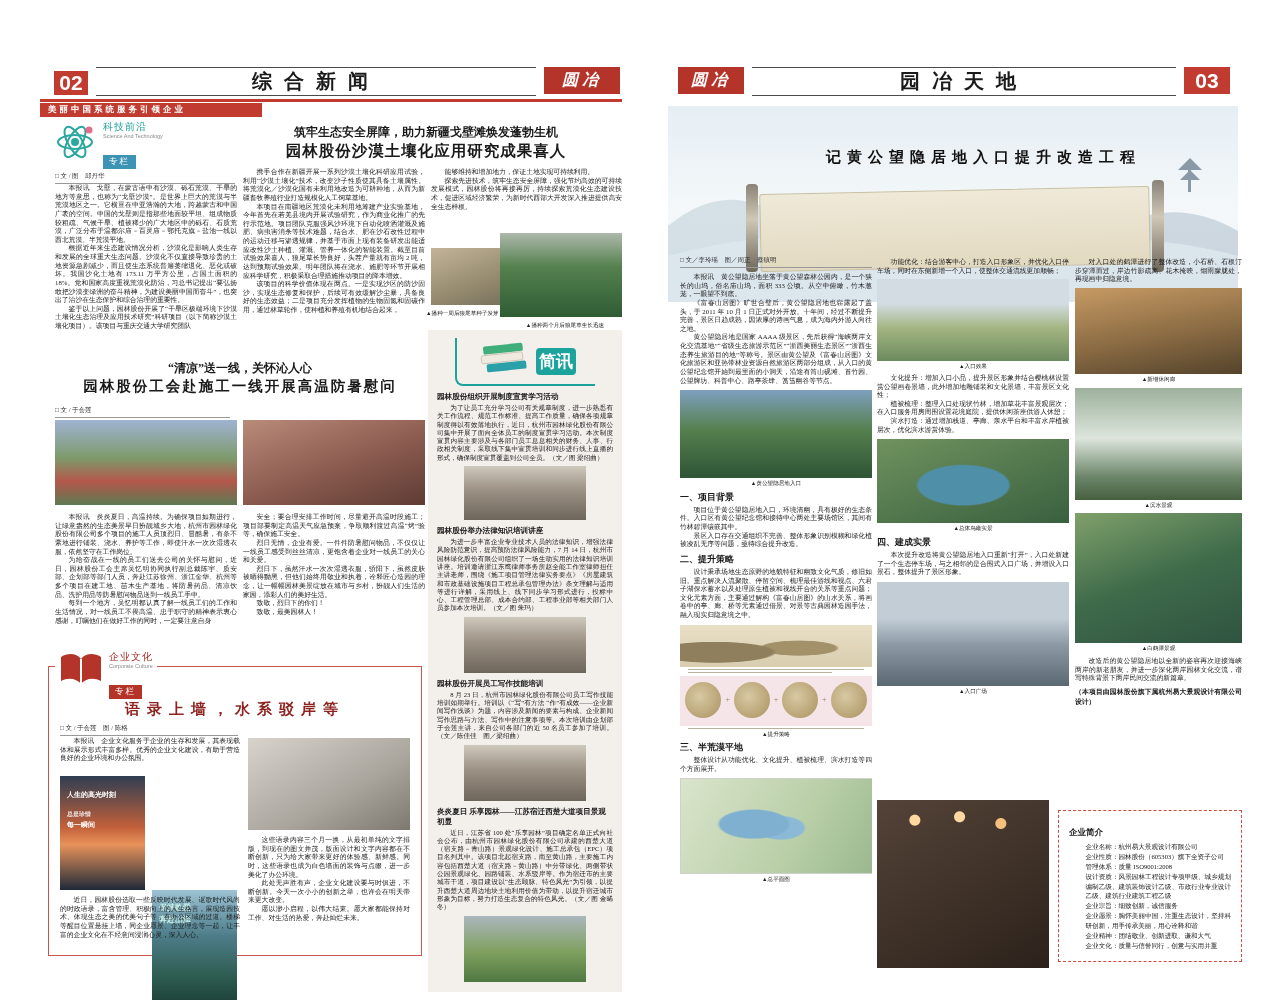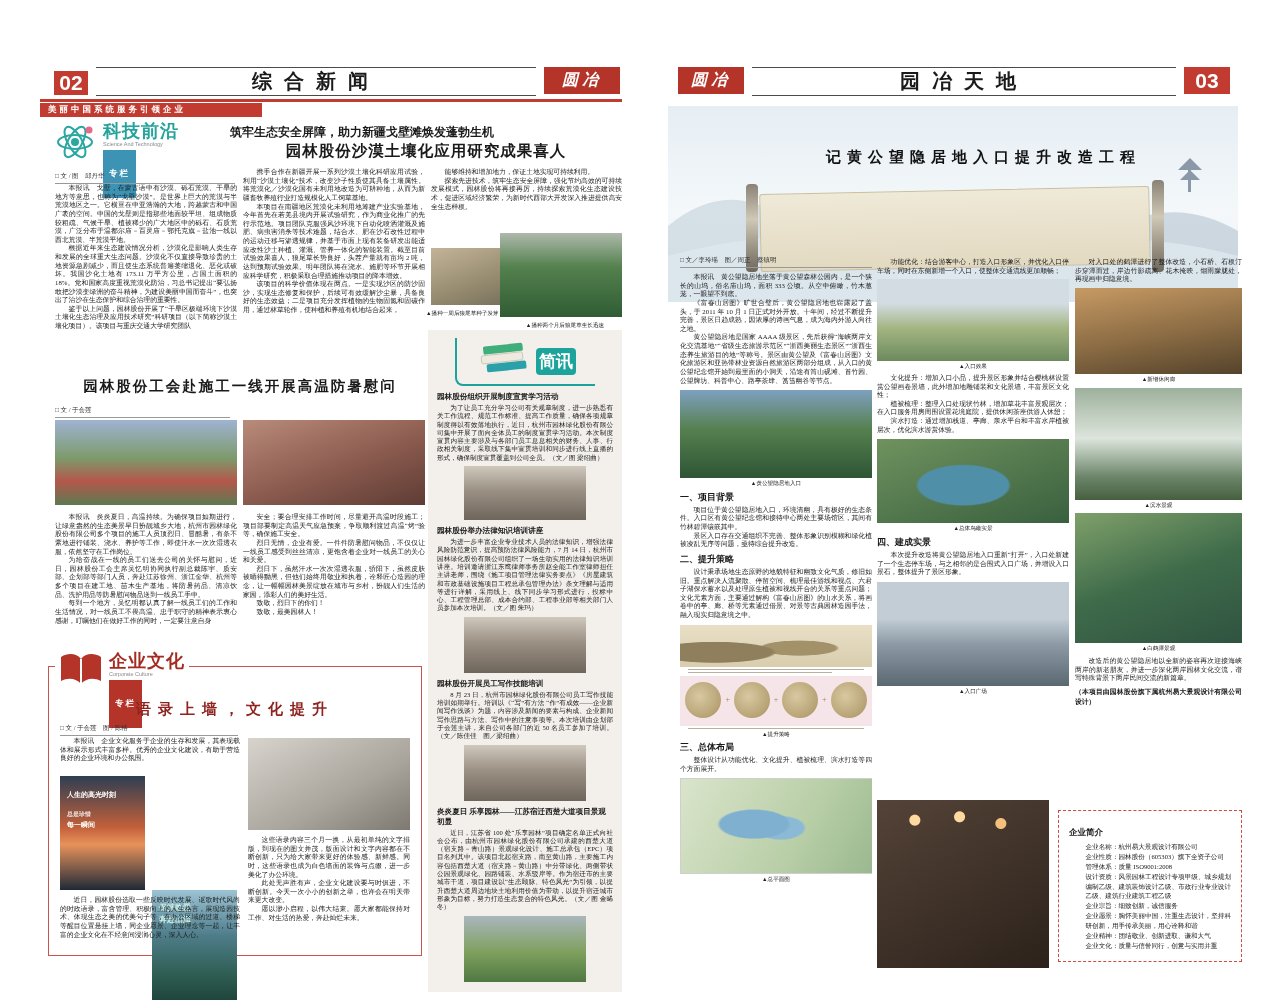--- a/index.html
+++ b/index.html
@@ -17,28 +17,28 @@
            display:flex;align-items:center;justify-content:center;letter-spacing:4px;}
   .band{border-top:1.5px solid #4a4a4a;border-bottom:1.5px solid #4a4a4a;display:flex;
         align-items:center;justify-content:center;font-size:20px;font-weight:bold;letter-spacing:12px;}
   .redrule{background:#c13b30;height:2.5px;}
   .tagbar{background:#c13b30;color:#fff;font-size:8.5px;font-weight:bold;letter-spacing:3px;
           display:flex;align-items:center;padding-left:8px;}
 
   
   .badge{display:flex;align-items:flex-start;}
   .badge .txt{margin-left:6px;}
-  .badge .t1{font-size:18px;font-weight:bold;letter-spacing:1px;line-height:1;}
+  .badge .t1{font-size:10px;font-weight:normal;letter-spacing:1px;line-height:1;}
   .badge .t2{font-size:5.5px;color:#8a8a8a;font-family:"Liberation Sans",sans-serif;margin-top:1px;}
-  .badge .tag{display:inline-block;color:#fff;font-size:8.5px;font-weight:bold;padding:18px 6px;margin-top:3px;letter-spacing:2px;}
+  .badge .tag{display:inline-block;color:#fff;font-size:8.5px;font-weight:normal;padding:1px 6px;margin-top:16px;letter-spacing:2px;}
   .teal{color:#23a39b;} .tealbg{background:#3d93b4;}
   .dred{color:#a32b22;} .dredbg{background:#b5342a;}
 
   
-  .kicker{font-weight:bold;text-align:left;}
+  .kicker{font-weight:bold;text-align:center;}
   .headline{font-weight:bold;text-align:center;}
   .byline{font-size:6.5px;color:#333;border-bottom:0.5px solid #999;padding-bottom:2px;}
   .col{font-size:6.8px;line-height:1.27;text-align:justify;overflow:hidden;}
   .col p{margin:0;text-indent:2em;}
   .caption{font-size:5.6px;color:#222;text-align:center;line-height:1.2;margin-top:2px;}
   .shead{font-size:9px;font-weight:bold;margin:4px 0 2px 0;}
   .photo{display:block;}
 
   
   .briefpanel{background:#f3f0ec;overflow:hidden;padding:6px 9px;box-sizing:border-box;}
@@ -137,20 +137,21 @@
   <div class="abs col" style="left:391px;top:106px;width:191px;height:64px;">
     <p>能够维持和增加地力，保证土地实现可持续利用。</p>
     <p>探索先进技术，筑牢生态安全屏障，强化节约高效的可持续发展模式，园林股份将再接再厉，持续探索荒漠化生态建设技术，促进区域经济繁荣，为新时代西部大开发深入推进提供高安全生态样板。</p>
   </div>
 
   <div class="abs photo ph-desert" style="left:391px;top:186px;width:97px;height:57px;"></div>
   <div class="abs photo ph-grass" style="left:460px;top:171px;width:122px;height:84px;"></div>
   <div class="abs caption" style="left:386px;top:246px;width:110px;text-align:left;">▲播种一周后狼尾草种子发芽</div>
   <div class="abs caption" style="left:468px;top:258px;width:114px;">▲播种两个月后狼尾草生长迅速</div>
 
+  <div class="abs kicker" style="left:15px;top:298px;width:370px;font-size:12px;">“清凉”送一线，关怀沁人心</div>
   <div class="abs headline" style="left:15px;top:315px;width:370px;font-size:14.5px;letter-spacing:2px;">园林股份工会赴施工一线开展高温防暑慰问</div>
   <div class="abs byline" style="left:15px;top:344px;width:175px;">□ 文 / 于会莲</div>
 
   <div class="abs photo ph-group1" style="left:15px;top:358px;width:182px;height:85px;"></div>
   <div class="abs photo ph-group2" style="left:203px;top:358px;width:182px;height:85px;"></div>
 
   <div class="abs col" style="left:15px;top:451px;width:182px;height:134px;">
     <p>本报讯　炎炎夏日，高温持续。为确保项目如期进行，让绿意盎然的生态美景早日扮靓城乡大地，杭州市园林绿化股份有限公司多个项目的施工人员顶烈日、冒酷暑，有条不紊地进行铺装、浇水、养护等工作，即使汗水一次次湿透衣服，依然坚守在工作岗位。</p>
     <p>为给奋战在一线的员工们送去公司的关怀与慰问，近日，园林股份工会主席吴忆明协同执行副总裁陈宇、质安部、企划部等部门人员，奔赴江苏徐州、浙江金华、杭州等多个项目在建工地、苗木生产基地，将防暑药品、清凉饮品、洗护用品等防暑慰问物品送到一线员工手中。</p>
     <p>每到一个地方，吴忆明都认真了解一线员工们的工作和生活情况，对一线员工不畏高温、忠于职守的精神表示衷心感谢，叮嘱他们在做好工作的同时，一定要注意自身</p>
@@ -172,21 +173,21 @@
         <path d="M22 7 V32" stroke="#ffffff" stroke-width="2"></path>
       </svg>
     </span>
     <span class="txt">
       <div class="t1 dred">企业文化</div>
       <div class="t2">Corporate Culture</div>
       <span class="tag dredbg">专栏</span>
     </span>
   </div>
 
-  <div class="abs headline" style="left:20px;top:638px;width:350px;font-size:15px;letter-spacing:7px;color:#8d2420;">语录上墙，文化提升</div>
+  <div class="abs headline" style="left:20px;top:638px;width:350px;font-size:15px;letter-spacing:7px;color:#8d2420;">语录上墙，水系驳岸等</div>
   <div class="abs byline" style="left:20px;top:662px;width:178px;">□ 文 / 于会莲　图 / 陈格</div>
 
   <div class="abs col" style="left:20px;top:675px;width:180px;height:36px;">
     <p>本报讯　企业文化服务于企业的生存和发展，其表现载体和展示形式丰富多样。优秀的企业文化建设，有助于营造良好的企业环境和办公氛围。</p>
   </div>
 
   <div class="abs poster ph-sunset" style="left:20px;top:714px;width:85px;height:114px;">
     <div class="pl" style="top:14px;font-size:7px;">人生的高光时刻</div>
     <div class="pl" style="top:34px;font-size:6px;opacity:.85;">总是珍惜</div>
     <div class="pl" style="top:44px;font-size:7px;">每一瞬间</div>
@@ -288,21 +289,21 @@
       <div class="ph-circle" style="width:36px;height:36px;"></div>
       <span class="plusglyph">+</span>
       <div class="ph-circle" style="width:36px;height:36px;"></div>
       <span class="plusglyph">+</span>
       <div class="ph-circle" style="width:36px;height:36px;"></div>
       <span class="plusglyph">+</span>
       <div class="ph-circle" style="width:36px;height:36px;"></div>
     </div>
     <div class="microline"></div>
     <div class="caption">▲提升策略</div>
-    <div class="shead">三、总体布局</div>
+    <div class="shead">三、半荒漠平地</div>
     <div class="col" style="width:100%;">
       <p>整体设计从功能优化、文化提升、植被梳理、滨水打造等四个方面展开。</p>
     </div>
     <div class="photo ph-plan" style="width:100%;height:94px;margin-top:4px;border:1px solid #cfcfcf;"></div>
     <div class="caption">▲总平面图</div>
   </div>
 
   <div class="abs" style="left:217px;top:196px;width:192px;height:520px;overflow:hidden;">
     <div class="col" style="width:100%;">
       <p>功能优化：结合游客中心，打造入口形象区，并优化入口停车场，同时在东侧新增一个入口，使整体交通流线更加顺畅；</p>

